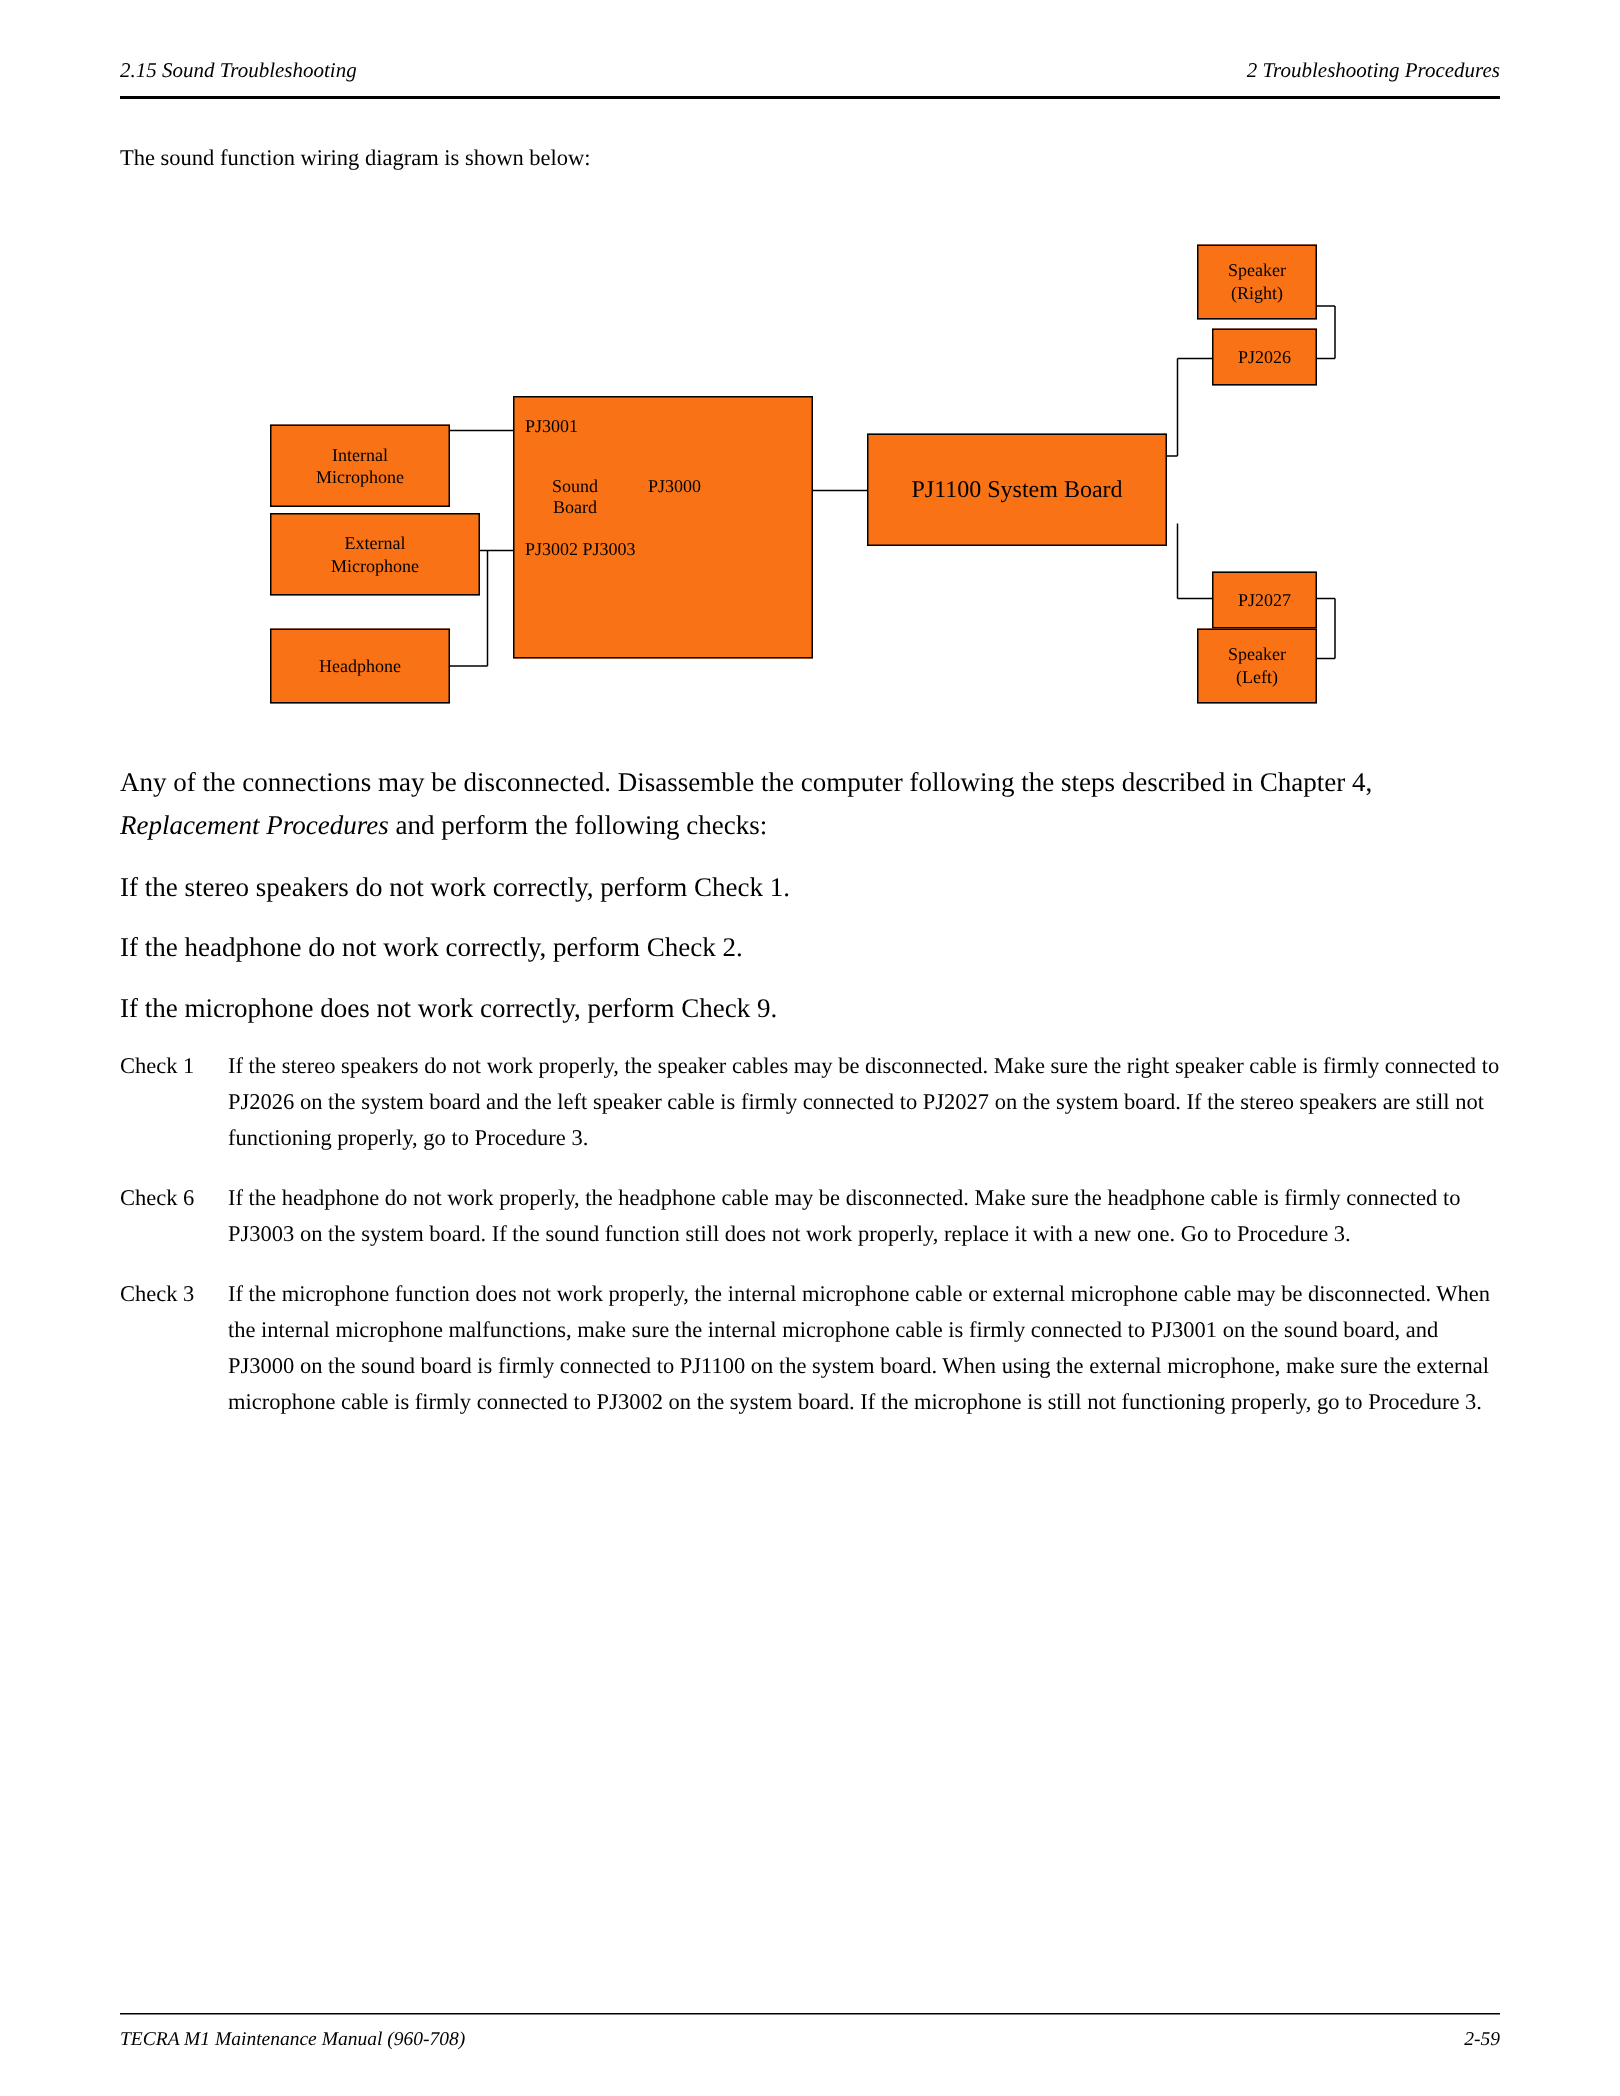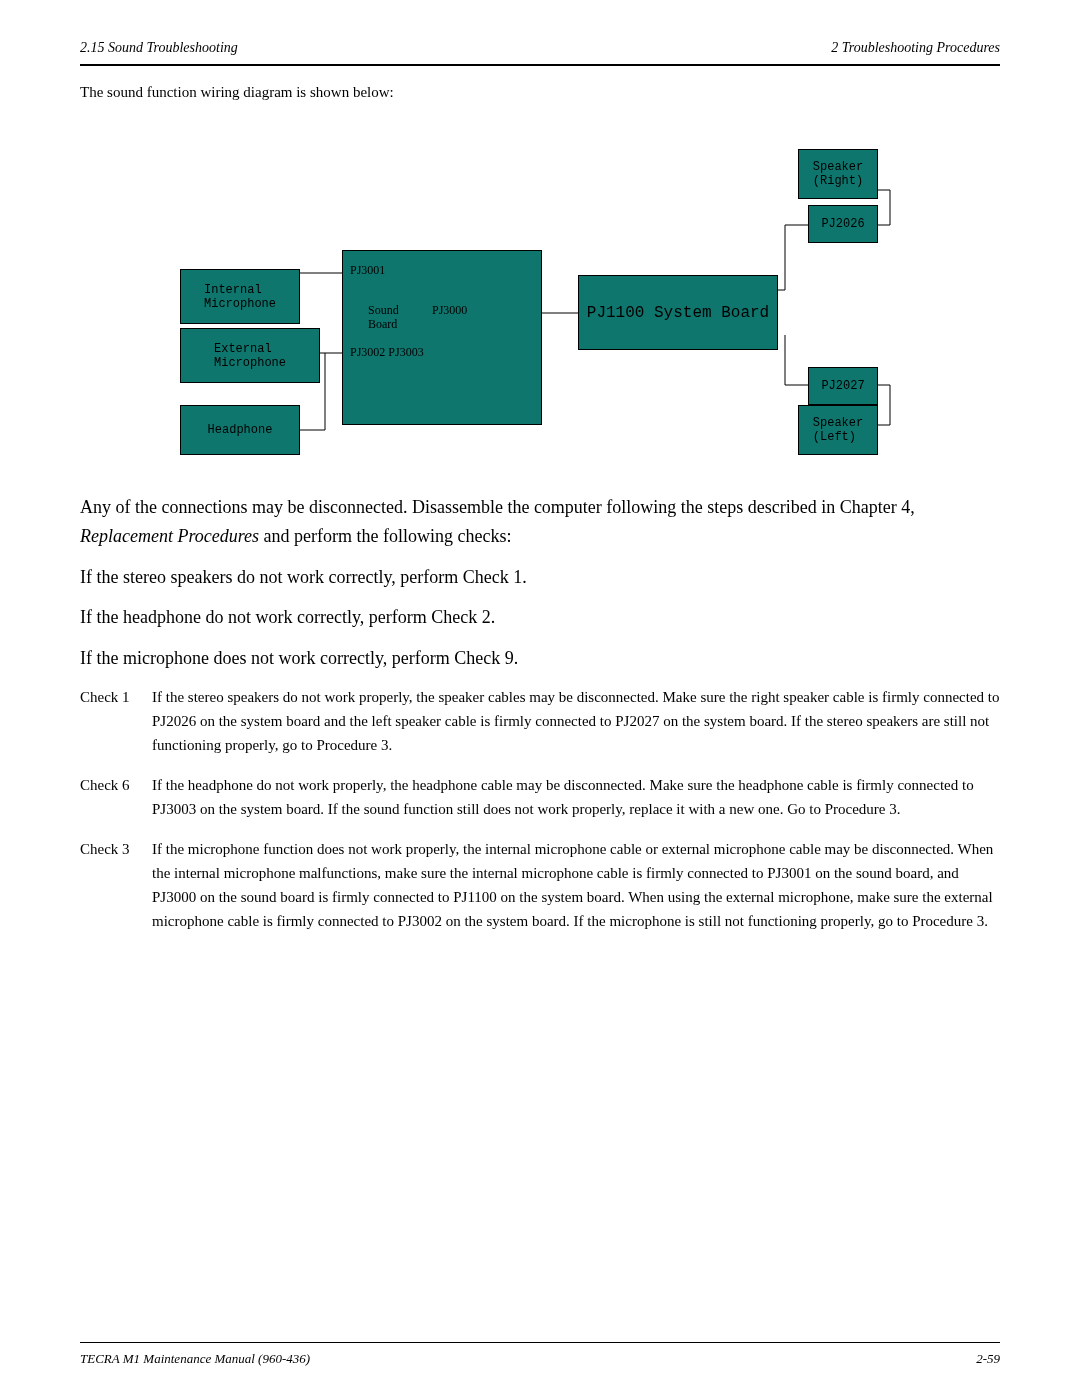--- a/index.html
+++ b/index.html
@@ -15,21 +15,21 @@
       width: 1080px;
       min-height: 1397px;
       padding: 40px 80px 40px 80px;
       position: relative;
     }
     .header {
       display: flex;
       justify-content: space-between;
       border-bottom: 2px solid #000;
       padding-bottom: 8px;
-      margin-bottom: 18px;
+      margin-bottom: 32px;
       font-size: 14px;
       font-style: italic;
     }
     .procedure-heading {
       font-size: 18px;
       font-weight: bold;
       margin-bottom: 18px;
     }
     .intro-text {
       font-size: 15px;
@@ -46,24 +46,23 @@
       width: 780px;
       height: 330px;
     }
     
     .box {
       position: absolute;
       border: 1px solid #000;
       display: flex;
       align-items: center;
       justify-content: center;
-      text-align: left;
+      text-align: center;
       font-size: 12px;
-      background: #0f766e;
-      font-family: Liberation Mono, monospace;
+      background: #f97316;
     }
     
     .diagram svg {
       position: absolute;
       top: 0; left: 0;
       width: 100%;
       height: 100%;
       overflow: visible;
     }
     .body-text {
@@ -158,21 +157,21 @@
       <div class="box" style="left:30px; top:270px; width:120px; height:50px; font-size:12px;">
         Headphone
       </div>
 
       <div class="box" style="left:192px; top:115px; width:200px; height:175px; font-size:12px; align-items:flex-start; justify-content:flex-start; padding:4px;">
         
       </div>
 
       <div style="position:absolute; left:200px; top:128px; font-size:12px;">PJ3001</div>
 
-      <div style="position:absolute; left:218px; top:168px; font-size:12px; text-align:left; line-height:1.2;">Sound<br>Board</div>
+      <div style="position:absolute; left:218px; top:168px; font-size:12px; text-align:center; line-height:1.2;">Sound<br>Board</div>
 
       <div style="position:absolute; left:282px; top:168px; font-size:12px;">PJ3000</div>
 
       <div style="position:absolute; left:200px; top:210px; font-size:12px;">PJ3002  PJ3003</div>
 
       <div class="box" style="left:428px; top:140px; width:200px; height:75px; font-size:16px;">
         PJ1100  System Board
       </div>
 
       <div class="box" style="left:658px; top:70px; width:70px; height:38px; font-size:12px;">
@@ -210,17 +209,17 @@
     <span class="check-label">Check 6</span>
     <span class="check-content">If the headphone do not work properly, the headphone cable may be disconnected. Make sure the headphone cable is firmly connected to PJ3003 on the system board. If the sound function still does not work properly, replace it with a new one. Go to Procedure 3.</span>
   </div>
 
   <div class="check-item">
     <span class="check-label">Check 3</span>
     <span class="check-content">If the microphone function does not work properly, the internal microphone cable or external microphone cable may be disconnected. When the internal microphone malfunctions, make sure the internal microphone cable is firmly connected to PJ3001 on the sound board, and PJ3000 on the sound board is firmly connected to PJ1100 on the system board. When using the external microphone, make sure the external microphone cable is firmly connected to PJ3002 on the system board. If the microphone is still not functioning properly, go to Procedure 3.</span>
   </div>
 
   <div class="footer">
-    <span>TECRA M1 Maintenance Manual (960-436)</span>
+    <span>TECRA M1 Maintenance Manual (960-708)</span>
     <span>2-59</span>
   </div>
 
 </div>
 
 </body></html>

